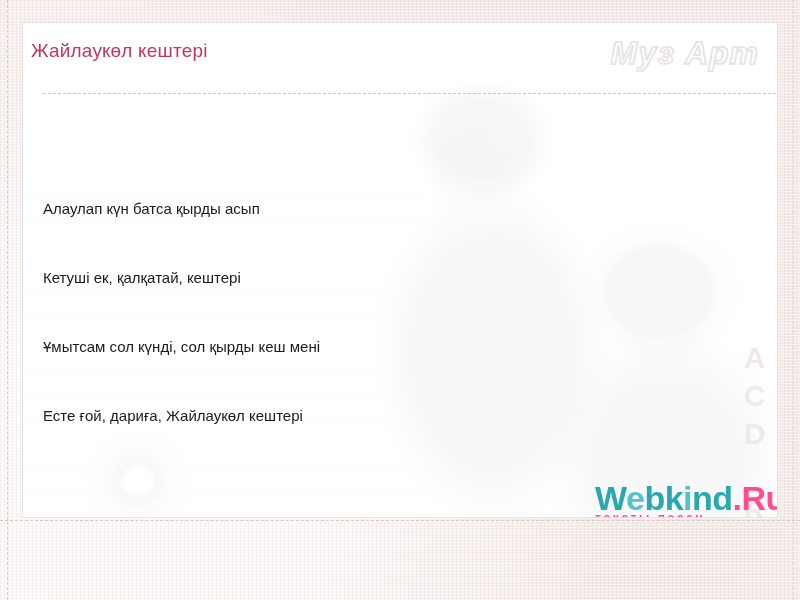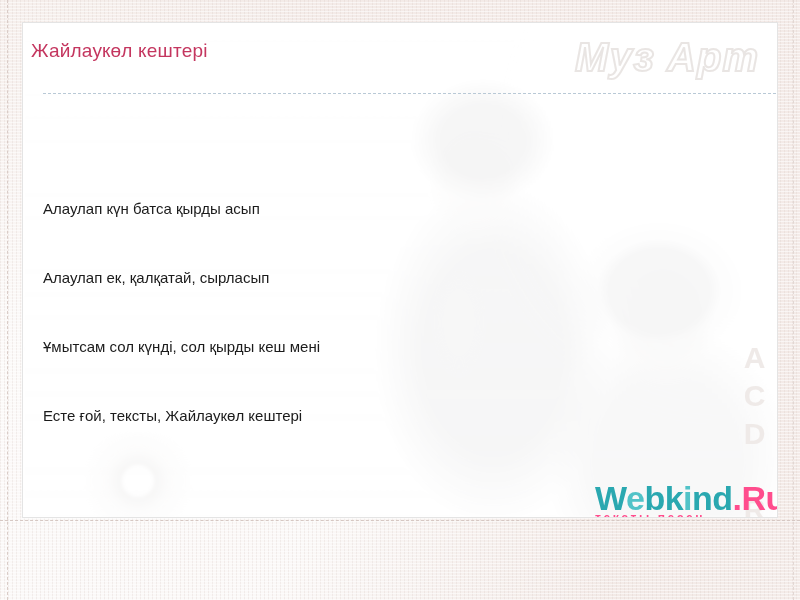--- a/index.html
+++ b/index.html
@@ -110,21 +110,21 @@
     position: absolute;
     inset: 0;
     background: rgba(255,255,255,.60);
   }
 
   
   #muzart-watermark {
     position: absolute;
     right: 18px;
     top: 12px;
-    font-size: 40px;
+    font-size: 32px;
     font-weight: bold;
     font-style: italic;
     letter-spacing: 1px;
     color: rgba(255,255,255,.0);
     -webkit-text-stroke: 2px rgba(232,228,226,.95);
     text-shadow: 0 1px 0 rgba(255,255,255,.9);
     white-space: nowrap;
     pointer-events: none;
     user-select: none;
   }
@@ -243,23 +243,23 @@
 
   <div id="song-header">
     <h1 id="page-title">Жайлаукөл кештері</h1>
   </div>
 
   <div id="header-separator"></div>
 
   <div id="lyrics-body">
     <p class="lyrics-stanza">
       <span class="lyrics-line">Алаулап күн батса қырды асып</span>
-      <span class="lyrics-line">Алаулап ек, қалқатай, сырласып</span>
+      <span class="lyrics-line">Кетуші ек, қалқатай, кештері</span>
       <span class="lyrics-line">Ұмытсам сол күнді, сол қырды кеш мені</span>
-      <span class="lyrics-line">Есте ғой, тексты, Жайлаукөл кештері</span>
+      <span class="lyrics-line">Есте ғой, дариға, Жайлаукөл кештері</span>
     </p>
     
     
   </div>
 
   <div id="site-logo">
     <div id="logo-wordmark"><span class="logo-teal">W</span><span class="logo-teal-light">e</span><span class="logo-teal">bk</span><span class="logo-teal-light">i</span><span class="logo-teal">nd</span><span class="logo-pink">.Ru</span></div>
     <div id="logo-tagline">тексты песен</div>
   </div>
 

